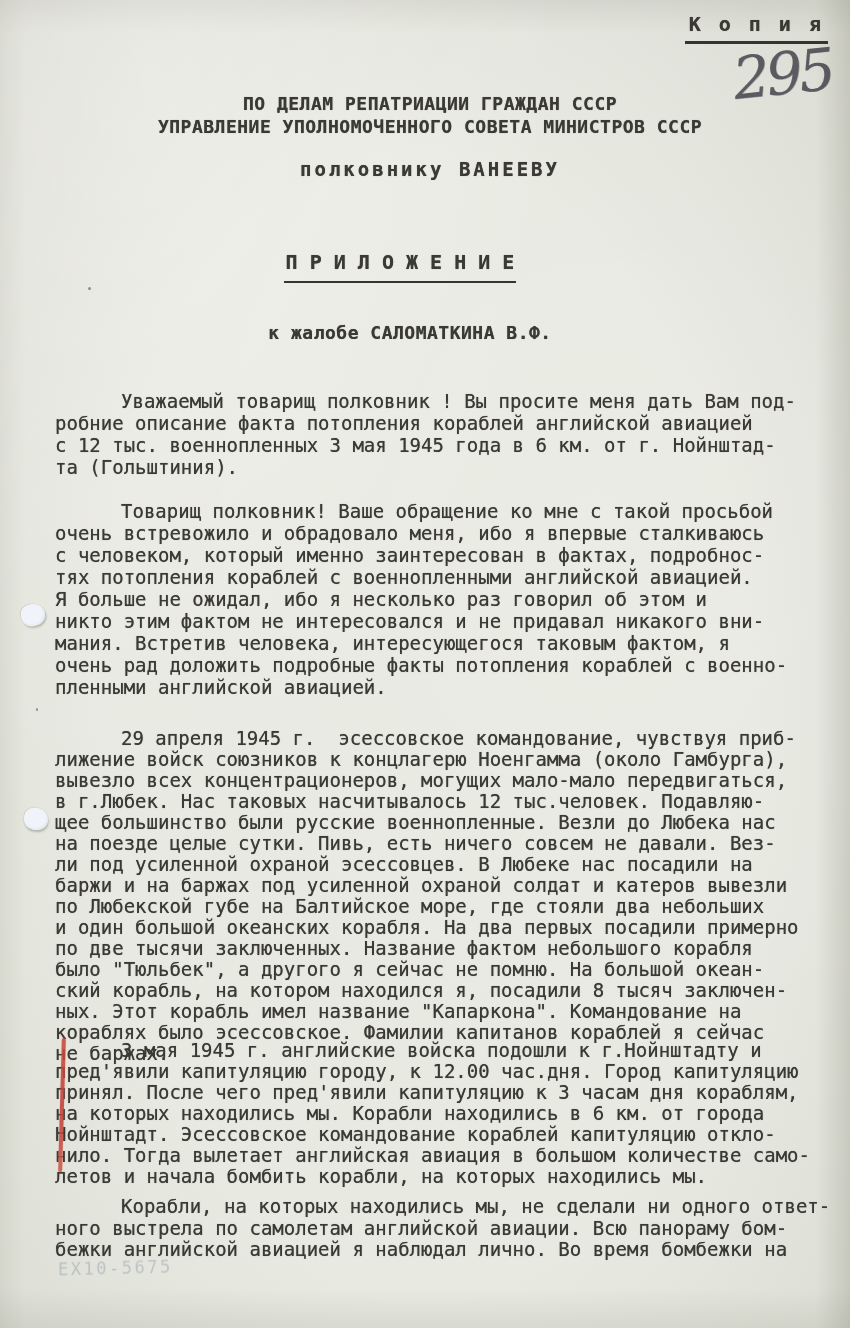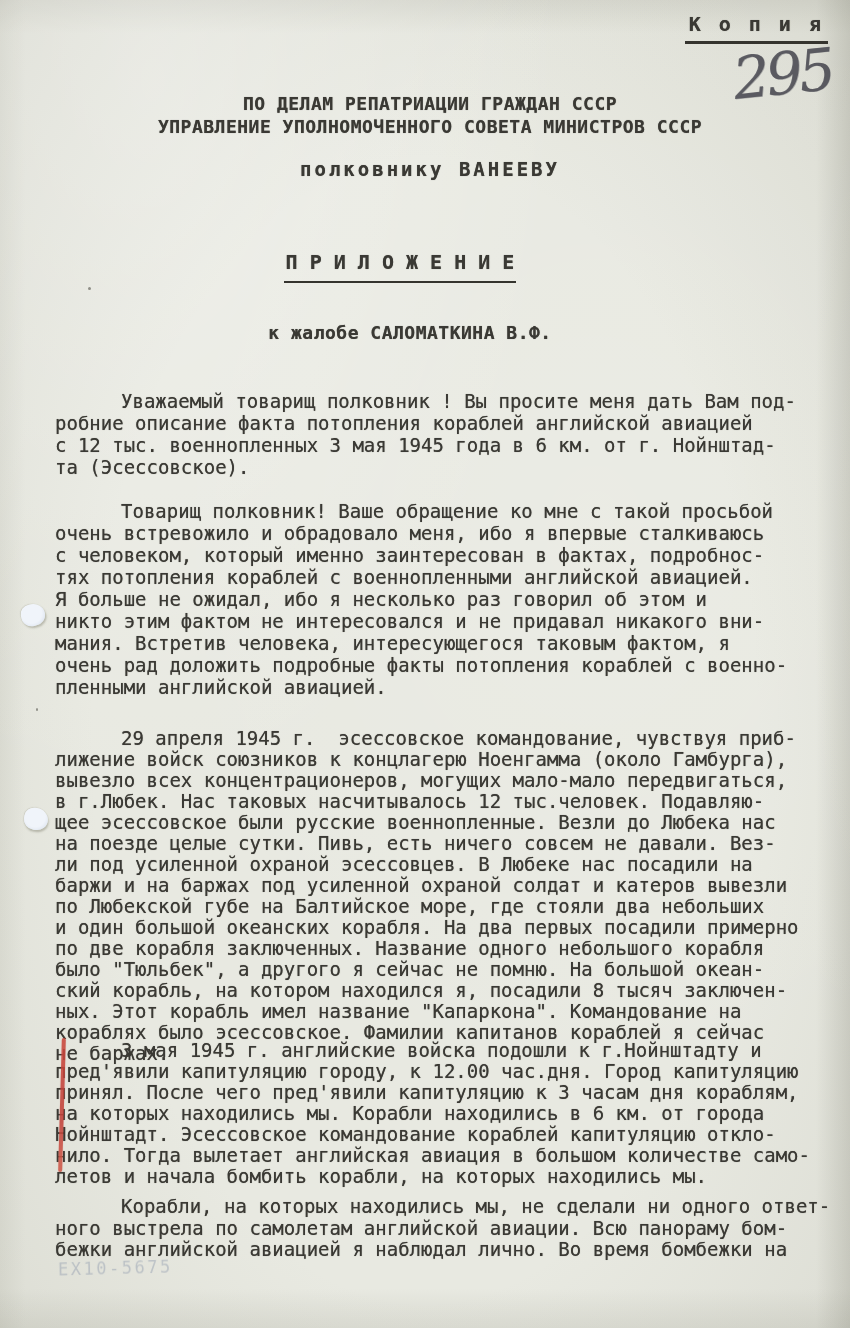--- a/index.html
+++ b/index.html
@@ -121,45 +121,45 @@
     <span>П Р И Л О Ж Е Н И Е</span>
   </div>
 
   <div class="doc-subtitle ink">к жалобе САЛОМАТКИНА В.Ф.</div>
 
   <div class="doc-body ink">
       <div class="para p1">
         <div class="line first">Уважаемый товарищ полковник ! Вы просите меня дать Вам под-</div>
         <div class="line">робние описание факта потопления кораблей английской авиацией</div>
         <div class="line">с 12 тыс. военнопленных 3 мая 1945 года в 6 км. от г. Нойнштад-</div>
-        <div class="line">та (Эсессовское).</div>
+        <div class="line">та (Гольштиния).</div>
       </div>
       <div class="para p2">
         <div class="line first">Товарищ полковник! Ваше обращение ко мне с такой просьбой</div>
         <div class="line">очень встревожило и обрадовало меня, ибо я впервые сталкиваюсь</div>
         <div class="line">с человеком, который именно заинтересован в фактах, подробнос-</div>
         <div class="line">тях потопления кораблей с военнопленными английской авиацией.</div>
         <div class="line">Я больше не ожидал, ибо я несколько раз говорил об этом и</div>
         <div class="line">никто этим фактом не интересовался и не придавал никакого вни-</div>
         <div class="line">мания. Встретив человека, интересующегося таковым фактом, я</div>
         <div class="line">очень рад доложить подробные факты потопления кораблей с военно-</div>
         <div class="line">пленными английской авиацией.</div>
       </div>
       <div class="para p3">
         <div class="line first">29 апреля 1945 г.  эсессовское командование, чувствуя приб-</div>
         <div class="line">лижение войск союзников к концлагерю Ноенгамма (около Гамбурга),</div>
         <div class="line">вывезло всех концентрационеров, могущих мало-мало передвигаться,</div>
         <div class="line">в г.Любек. Нас таковых насчитывалось 12 тыс.человек. Подавляю-</div>
-        <div class="line">щее эсессовское были русские военнопленные. Везли до Любека нас</div>
+        <div class="line">щее большинство были русские военнопленные. Везли до Любека нас</div>
         <div class="line">на поезде целые сутки. Пивь, есть ничего совсем не давали. Вез-</div>
         <div class="line">ли под усиленной охраной эсессовцев. В Любеке нас посадили на</div>
         <div class="line">баржи и на баржах под усиленной охраной солдат и катеров вывезли</div>
         <div class="line">по Любекской губе на Балтийское море, где стояли два небольших</div>
         <div class="line">и один большой океанских корабля. На два первых посадили примерно</div>
-        <div class="line">по две корабля заключенных. Название одного небольшого корабля</div>
+        <div class="line">по две тысячи заключенных. Название фактом небольшого корабля</div>
         <div class="line">было "Тюльбек", а другого я сейчас не помню. На большой океан-</div>
         <div class="line">ский корабль, на котором находился я, посадили 8 тысяч заключен-</div>
         <div class="line">ных. Этот корабль имел название "Капаркона". Командование на</div>
         <div class="line">кораблях было эсессовское. Фамилии капитанов кораблей я сейчас</div>
         <div class="line">не баржах.</div>
       </div>
       <div class="para p4">
         <div class="line first">3 мая 1945 г. английские войска подошли к г.Нойнштадту и</div>
         <div class="line">пред'явили капитуляцию городу, к 12.00 час.дня. Город капитуляцию</div>
         <div class="line">принял. После чего пред'явили капитуляцию к 3 часам дня кораблям,</div>

